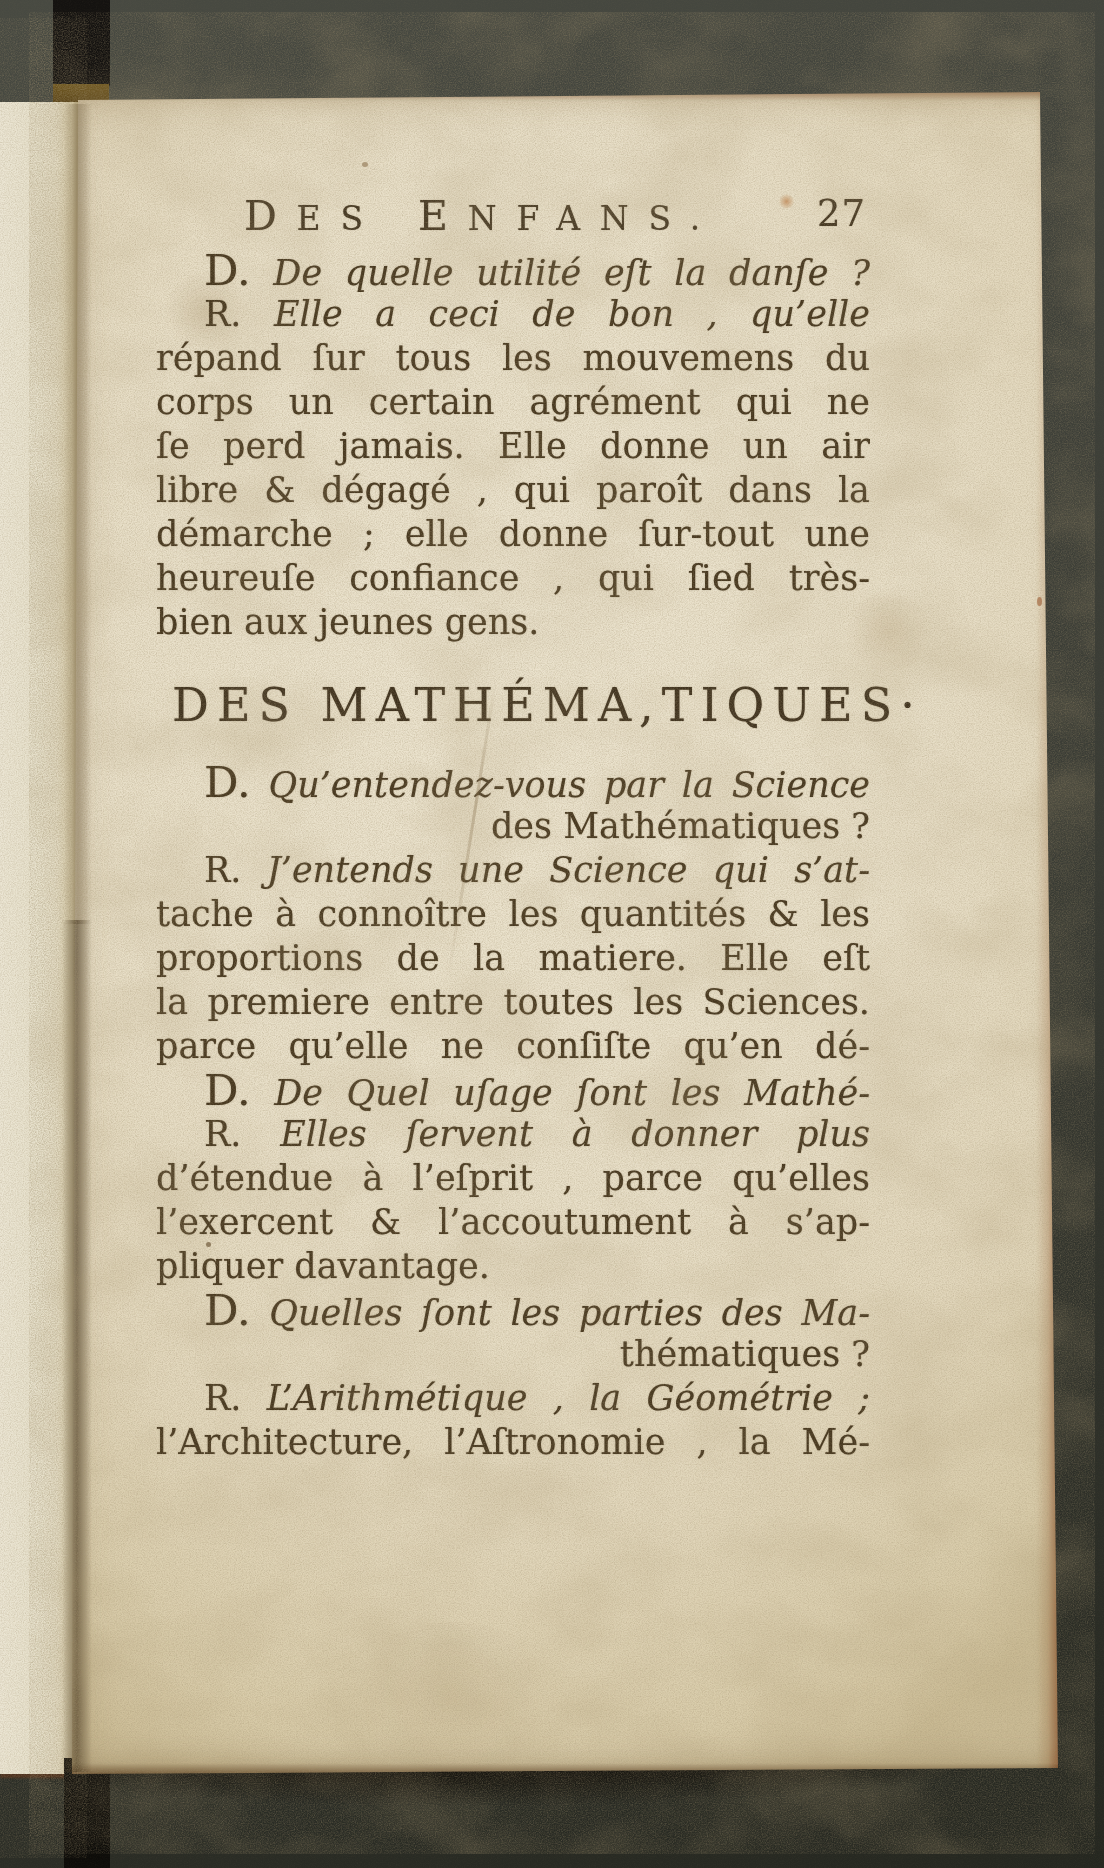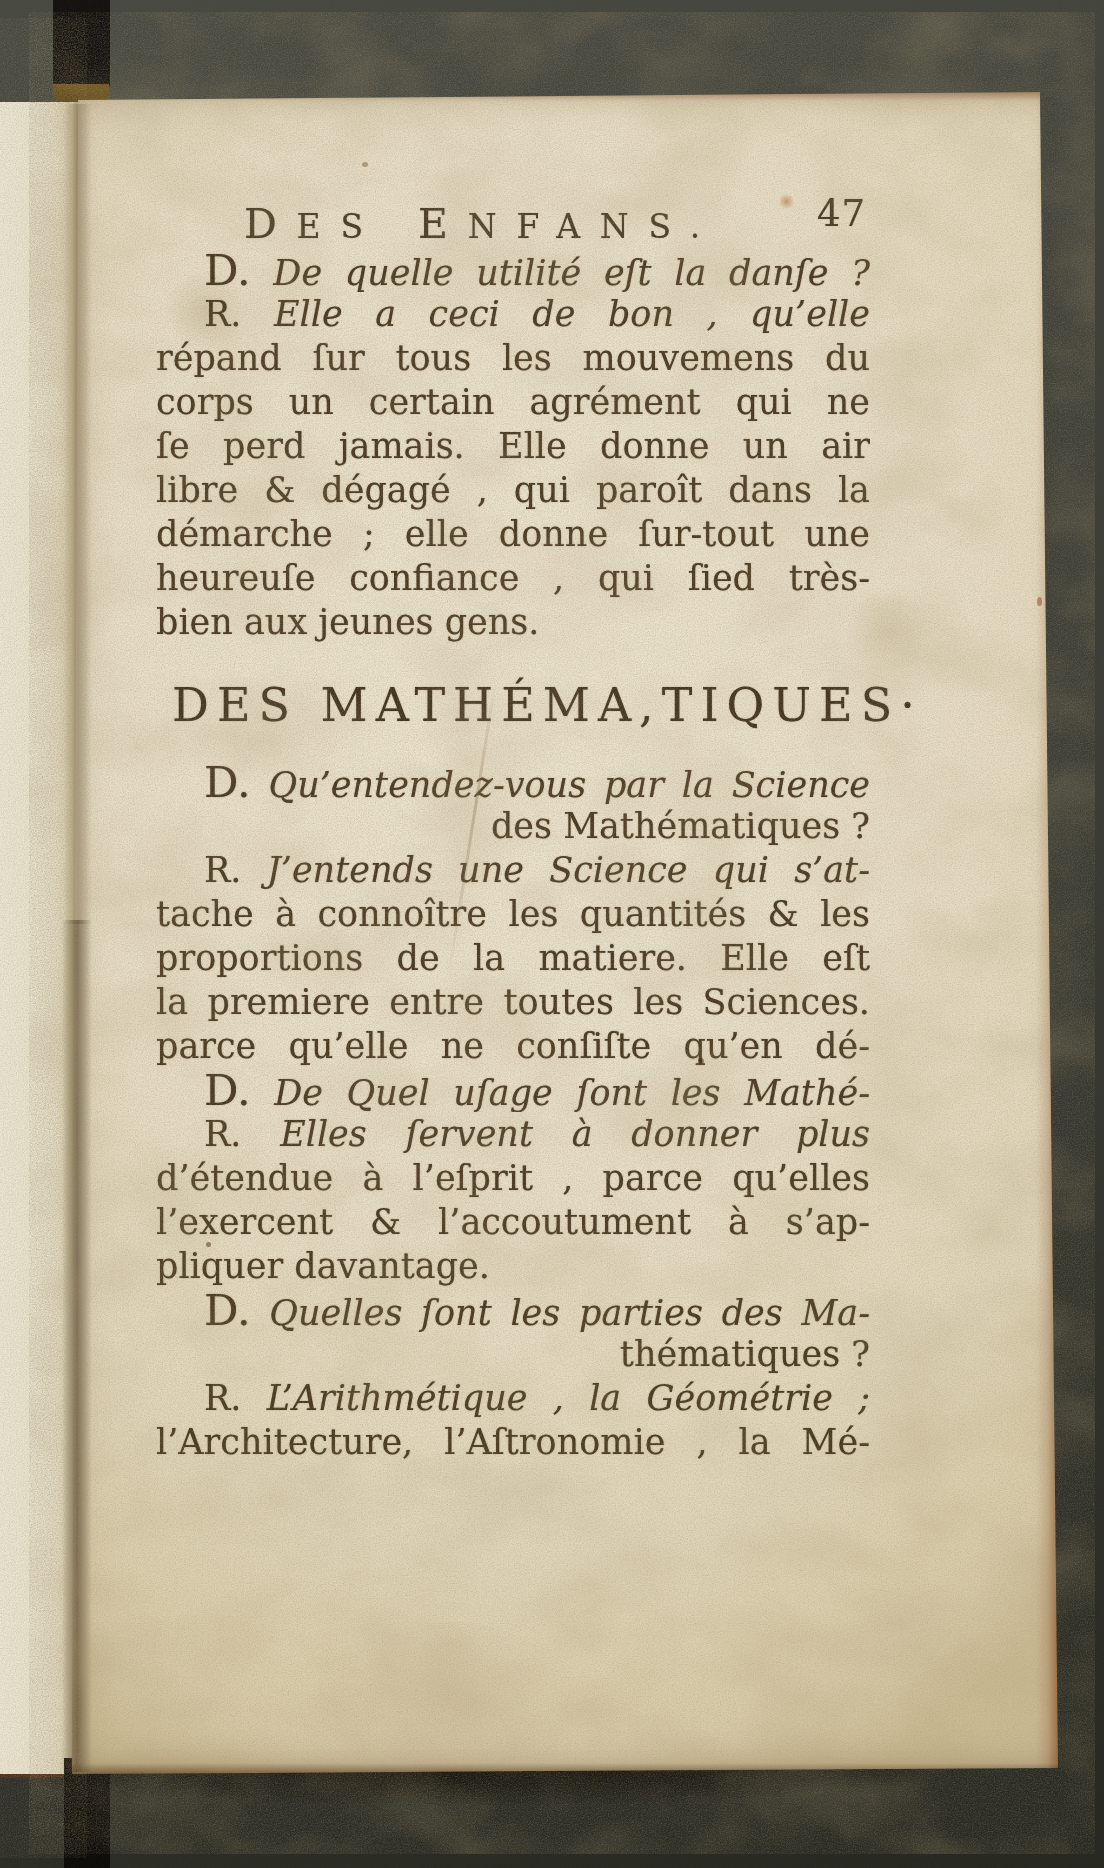--- a/index.html
+++ b/index.html
@@ -41,21 +41,21 @@
   .edge-bottom{position:absolute;bottom:0;left:0;width:100%;height:11px;
     background:linear-gradient(0deg,rgba(70,38,10,.55) 0%,rgba(70,38,10,0) 100%);}
   
   .gutter-upper{position:absolute;left:64px;top:104px;width:28px;height:820px;
     background:linear-gradient(90deg,rgba(70,52,26,0) 0%,rgba(70,52,26,.30) 50%,rgba(70,52,26,0) 100%);}
   .gutter-lower{position:absolute;left:62px;top:920px;width:30px;height:852px;
     background:linear-gradient(90deg,rgba(55,40,18,0) 0%,rgba(55,40,18,.55) 50%,rgba(55,40,18,0) 100%);}
   
   .running-header{position:absolute;left:94px;top:96px;width:712px;height:54px;color:#453823;}
   .rh-words{display:block;text-align:center;transform:translateX(-30px);white-space:nowrap;}
-  .hw{display:inline-block;font-size:33px;letter-spacing:.60em;margin:12px 15px;
+  .hw{display:inline-block;font-size:33px;letter-spacing:.60em;margin:4px 15px;
     text-shadow:0 0 1px rgba(70,52,28,.6);}
   .hw::first-letter{font-size:41px;}
   .page-number{position:absolute;right:2px;top:4px;font-size:37px;letter-spacing:1px;
     text-shadow:0 0 1px rgba(70,52,28,.6);}
   
   .text-block{position:absolute;left:94px;top:156px;width:714px;color:#46371f;}
   .line{height:44px;line-height:44px;font-size:35px;overflow:hidden;
     text-shadow:0 0 1.2px rgba(72,54,30,.55);}
   .line.just{text-align:justify;text-align-last:justify;}
   .line .txt{font-style:italic;}
@@ -101,21 +101,21 @@
   <div class="page">
     <div class="edge-top"></div>
     <div class="edge-right"></div>
     <div class="edge-bottom"></div>
 
     <div class="running-header">
       <span class="rh-words">
         <span class="hw">DES</span>
         <span class="hw">ENFANS.</span>
       </span>
-      <span class="page-number">47</span>
+      <span class="page-number">27</span>
     </div>
 
     <div class="text-block">
         <div class="line question first just"><span class="lead">D.</span> <span class="txt">De quelle utilité eſt la danſe ?</span></div>
         <div class="line answer first just"><span class="lead">R.</span> <span class="txt">Elle a ceci de bon , qu’elle</span></div>
         <div class="line answer cont just">répand ſur tous les mouvemens du</div>
         <div class="line answer cont just">corps un certain agrément qui ne</div>
         <div class="line answer cont just">ſe perd jamais. Elle donne un air</div>
         <div class="line answer cont just">libre &amp; dégagé , qui paroît dans la</div>
         <div class="line answer cont just">démarche ; elle donne ſur-tout une</div>

